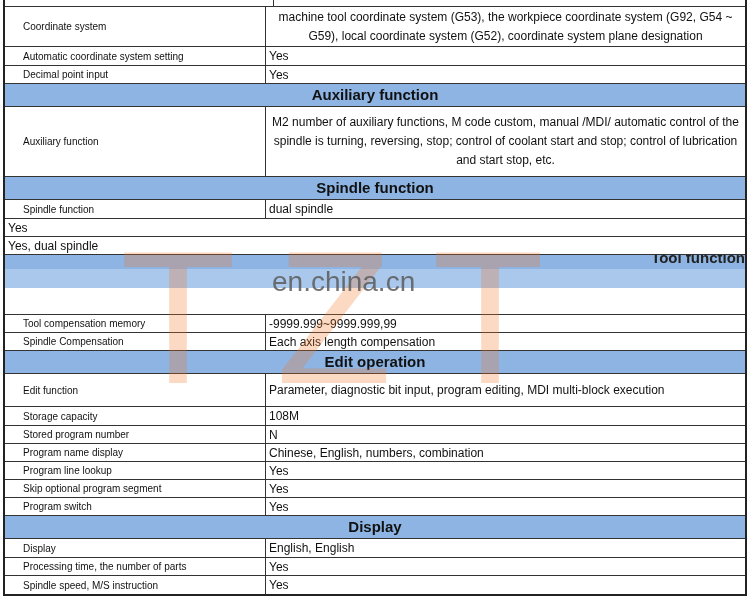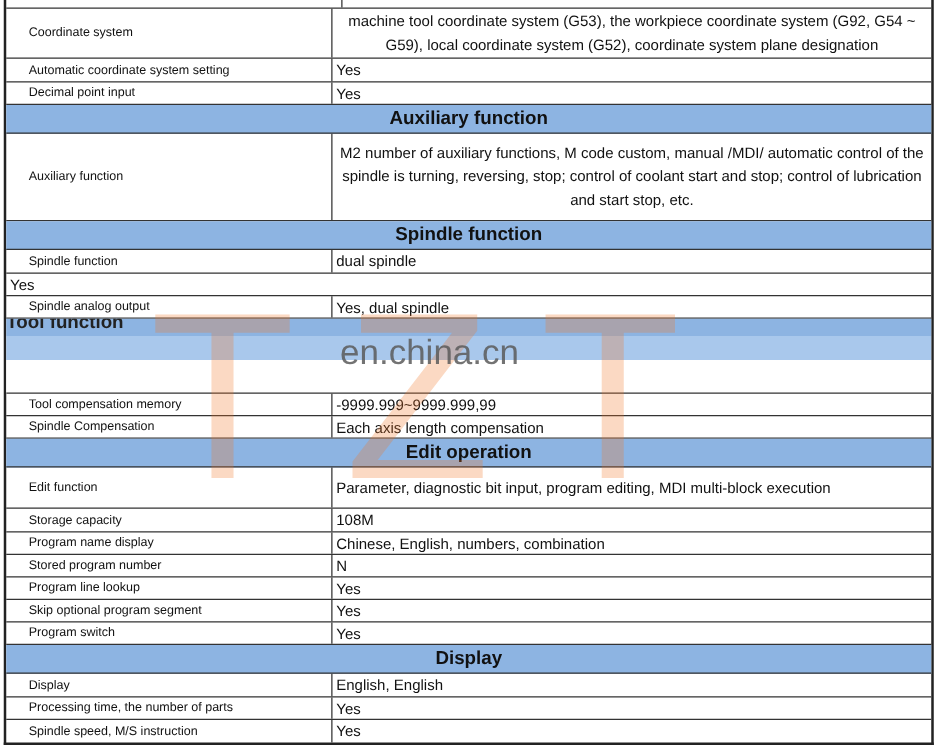--- a/index.html
+++ b/index.html
@@ -68,21 +68,21 @@
       line-height: 22px;
       height: 23px;
       box-sizing: border-box;
     }
     .tool-section {
       background: linear-gradient(to bottom, #8db4e2 0, #8db4e2 14px, #a9c8ec 14px, #a9c8ec 100%);
       height: 33px;
       overflow: hidden;
       font-size: 15px;
       font-weight: bold;
-      text-align: left;
+      text-align: right;
       line-height: 14px;
       box-sizing: border-box;
       color: #222;
     }
     .tool-section span {
       display: inline-block;
       transform: translateY(-4px);
     }
     .tool-blank {
       height: 27px;
@@ -148,21 +148,20 @@
 
   <div class="section">Spindle function</div>
   <div class="row" style="height:19px">
     <div class="label">Spindle function</div>
     <div class="value">dual spindle</div>
   </div>
   <div class="row" style="height:18px">
     <div class="value">Yes</div>
   </div>
   <div class="row" style="height:18px">
-    <div class="label">Spindle analog output</div>
     <div class="value">Yes, dual spindle</div>
   </div>
 
   <div class="tool-section">
     <span>Tool function</span>
   </div>
   <div class="tool-blank">
     <div class="c1"></div>
   </div>
   <div class="row" style="height:18px">
@@ -177,28 +176,28 @@
   <div class="section">Edit operation</div>
   <div class="row" style="height:33px">
     <div class="label">Edit function</div>
     <div class="value">Parameter, diagnostic bit input, program editing, MDI multi-block execution</div>
   </div>
   <div class="row" style="height:19px">
     <div class="label">Storage capacity</div>
     <div class="value">108M</div>
   </div>
   <div class="row" style="height:18px">
+    <div class="label">Stored program number</div>
+    <div class="value">N</div>
+  </div>
+  <div class="row" style="height:18px">
     <div class="label">Program name display</div>
     <div class="value">Chinese, English, numbers, combination</div>
   </div>
   <div class="row" style="height:18px">
-    <div class="label">Stored program number</div>
-    <div class="value">N</div>
-  </div>
-  <div class="row" style="height:18px">
     <div class="label">Program line lookup</div>
     <div class="value">Yes</div>
   </div>
   <div class="row" style="height:18px">
     <div class="label">Skip optional program segment</div>
     <div class="value">Yes</div>
   </div>
   <div class="row" style="height:18px">
     <div class="label">Program switch</div>
     <div class="value">Yes</div>

